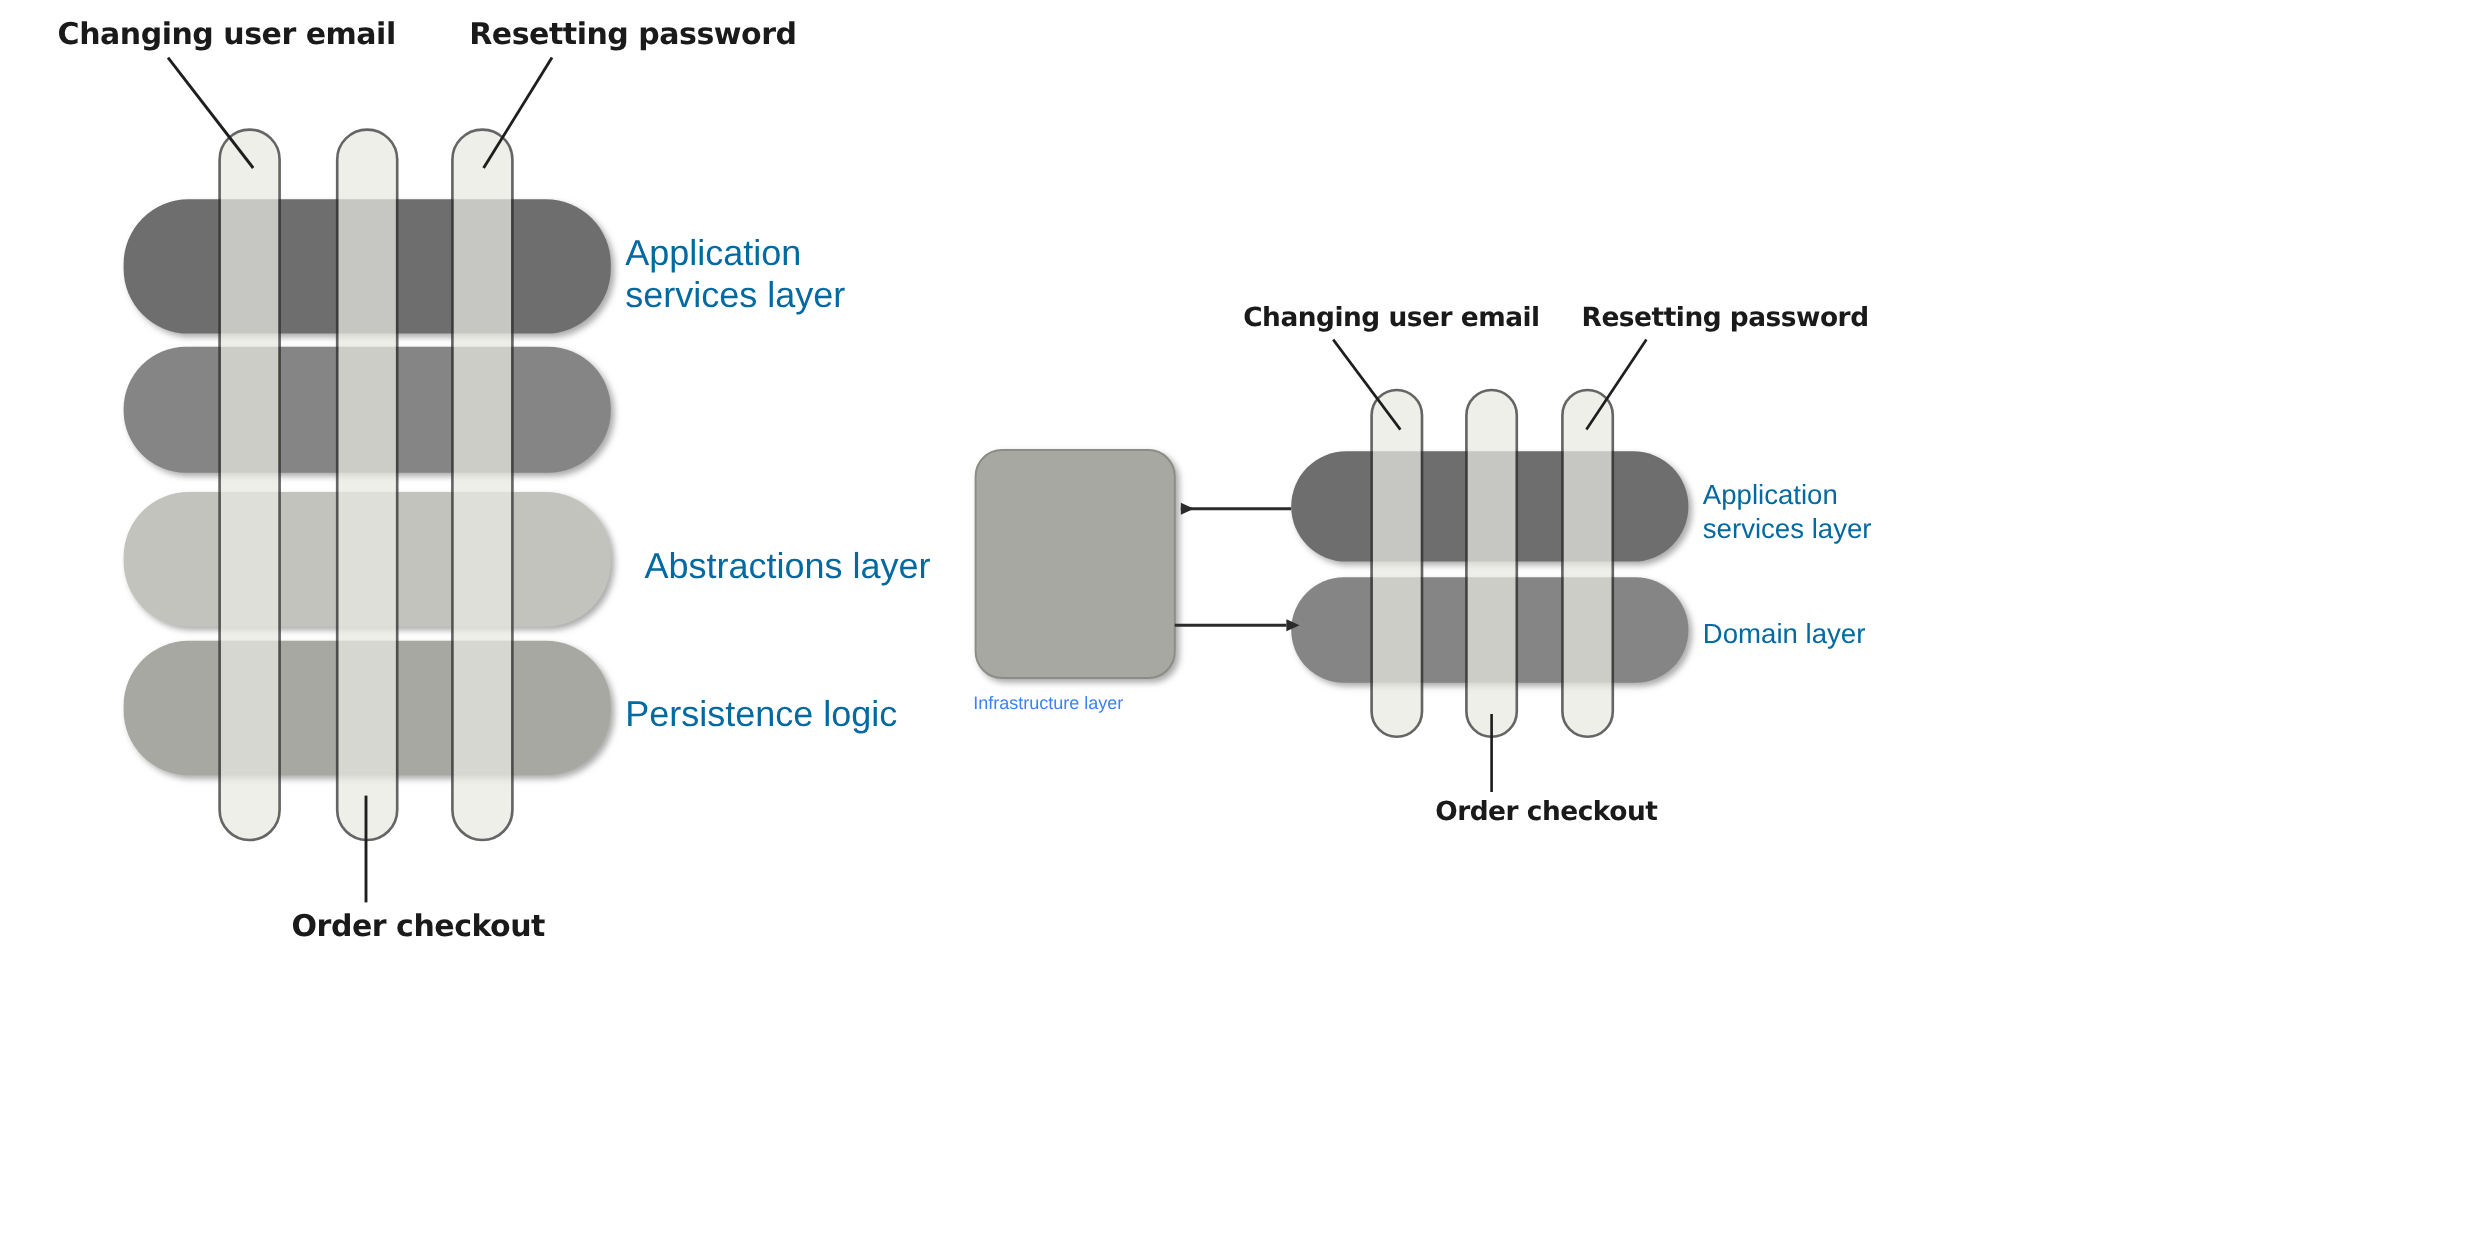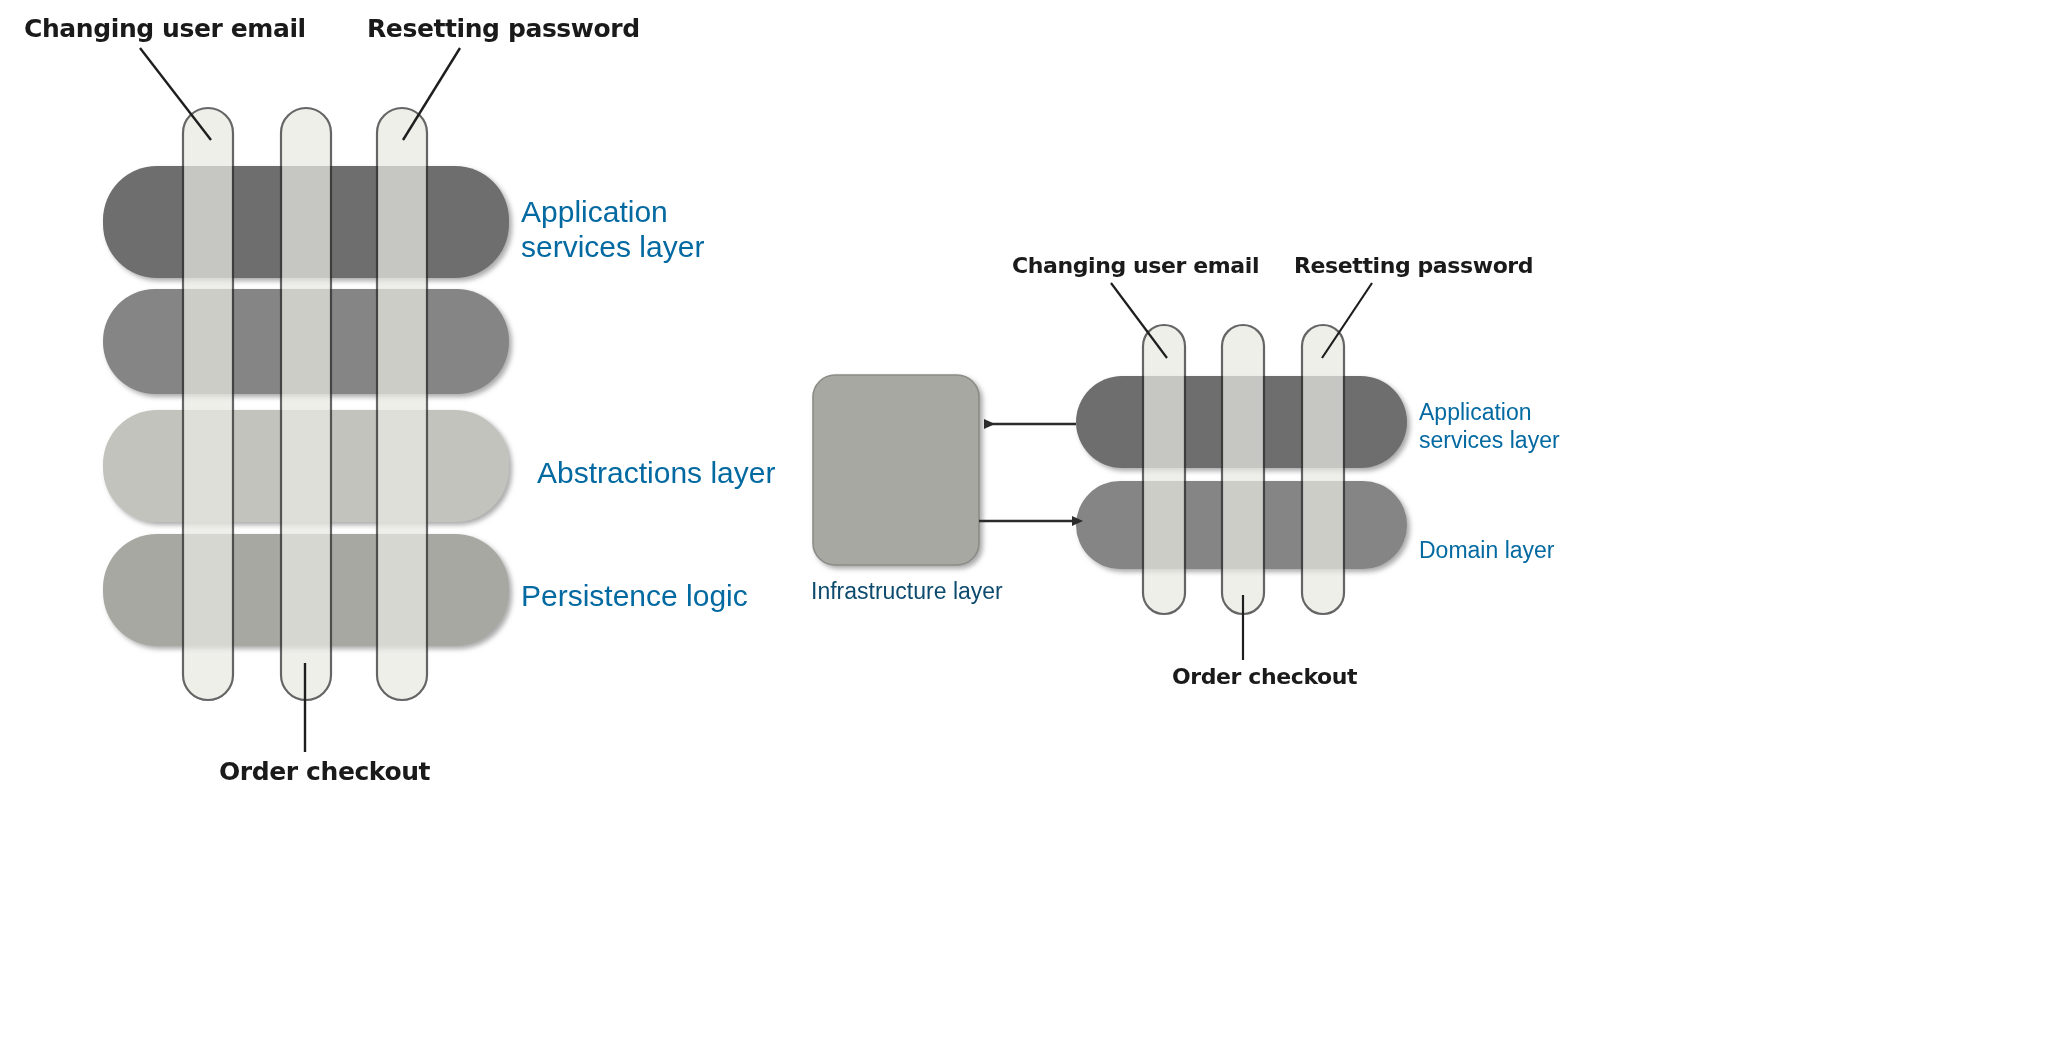--- a/index.html
+++ b/index.html
@@ -9,39 +9,40 @@
   svg.diagram{position:absolute;left:0;top:0;width:2062px;height:1048px;}
 
   .callout-label{
     position:absolute;
     font-family:"DejaVu Sans",sans-serif;
     font-weight:700;
     font-size:25px;
     letter-spacing:-0.4px;
     color:#1a1a1a;
     white-space:nowrap;
+    margin-left:24px;
   }
   .callout-label.small{font-size:22px;}
 
   .layer-label{
     position:absolute;
     font-family:"Liberation Sans",sans-serif;
     font-weight:400;
     font-size:30px;
     line-height:35px;
     color:#0369a1;
     white-space:pre-line;
   }
   .layer-label.small{font-size:23px;line-height:28px;}
 
   .box-caption{
     position:absolute;
     font-family:"Liberation Sans",sans-serif;
-    font-size:23px;
-    color:#0c4a6e;
+    font-size:15px;
+    color:#3b82f6;
     white-space:nowrap;
   }
 </style>
 </head>
 <body>
 
 <div class="stage">
 
   <svg class="diagram" viewBox="0 0 2062 1048">
     <defs>
@@ -122,17 +123,17 @@
 
   <div class="callout-label small" style="left:1012px;top:253px;">Changing user email</div>
 
   <div class="callout-label small" style="left:1294px;top:253px;">Resetting password</div>
 
   <div class="callout-label small" style="left:1172px;top:664px;">Order checkout</div>
 
   <div class="layer-label small" style="left:1419px;top:398px;">Application
 services layer</div>
 
-  <div class="layer-label small" style="left:1419px;top:536px;">Domain layer</div>
+  <div class="layer-label small" style="left:1419px;top:514px;">Domain layer</div>
 
   <div class="box-caption" style="left:811px;top:578px;">Infrastructure layer</div>
 
 </div>
 
 </body></html>

